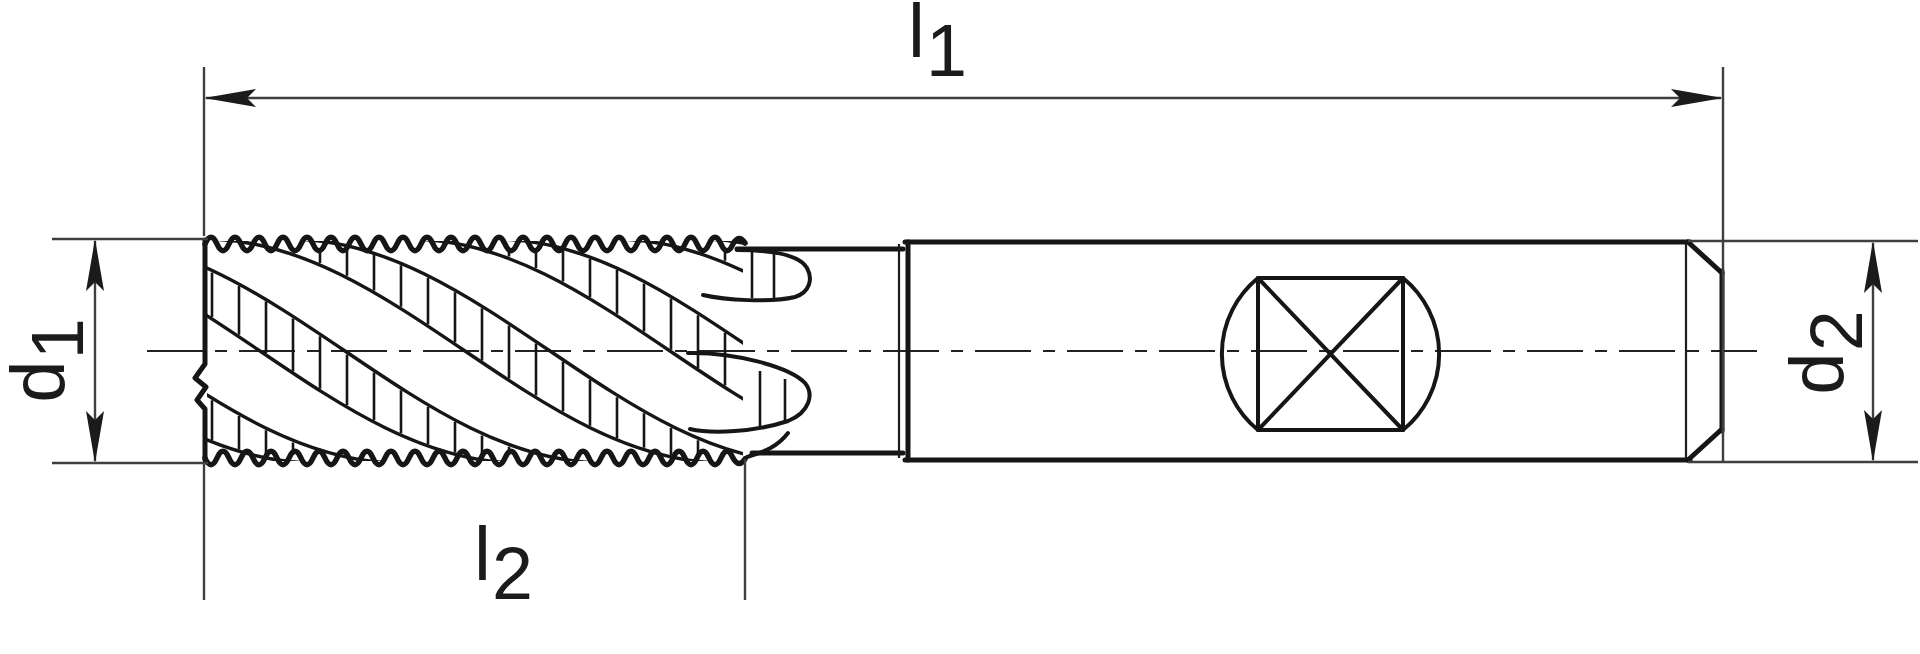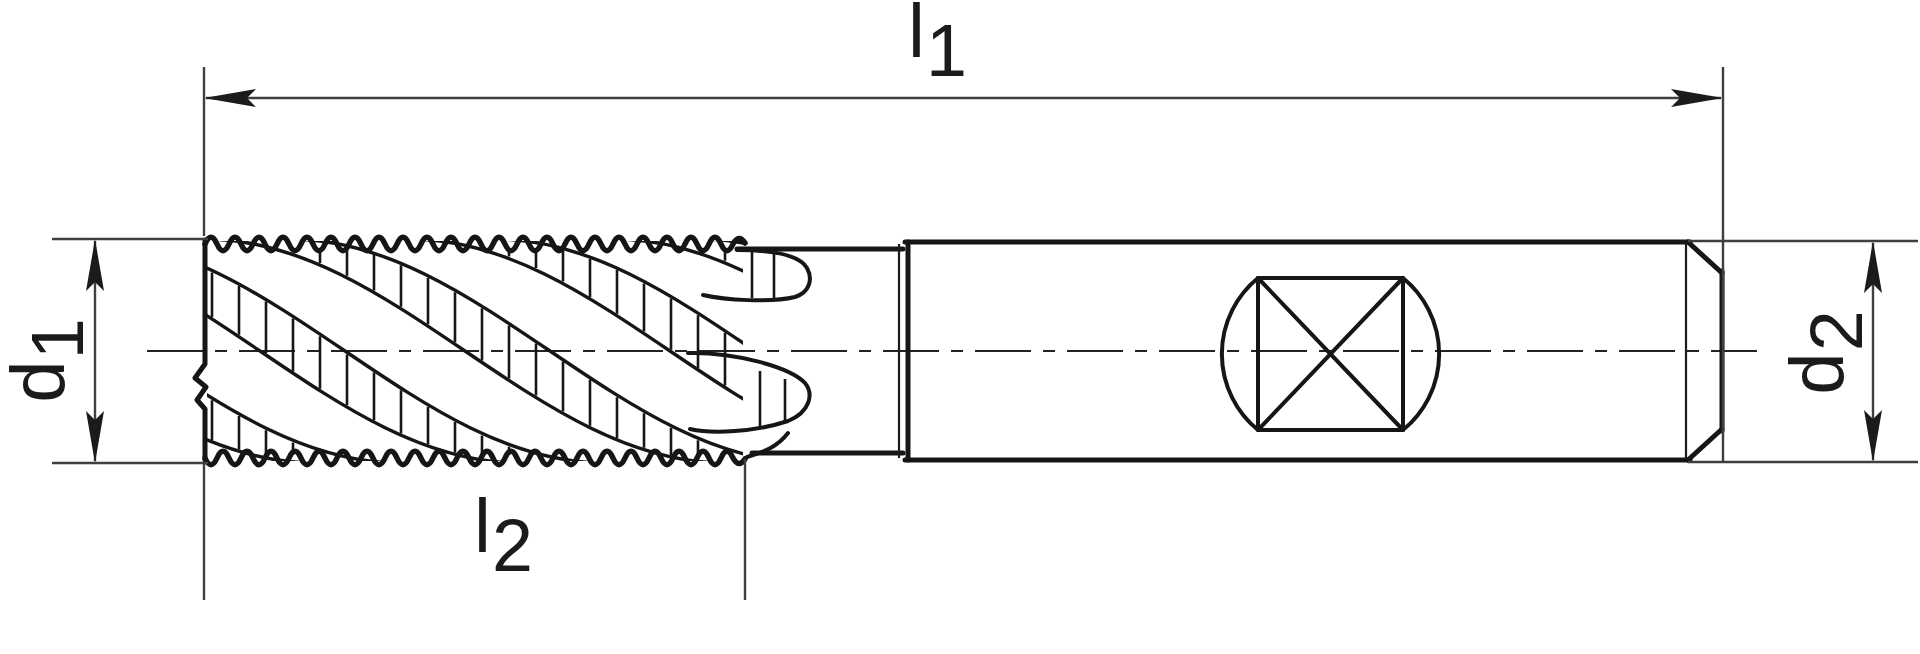--- a/index.html
+++ b/index.html
@@ -115,21 +115,21 @@
       <line class="dim-line" x1="1873" y1="243" x2="1873" y2="460"></line>
       <polygon class="arrow" points="1873,241 1864,293 1873,284 1882,293"></polygon>
       <polygon class="arrow" points="1873,462 1864,410 1873,419 1882,410"></polygon>
     </g>
   </svg>
 
   <div class="dim-label" style="left:908px;top:-7px;">
     <span>l</span><span class="sub">1</span>
   </div>
 
-  <div class="dim-label" style="left:474px;top:488px;">
+  <div class="dim-label" style="left:474px;top:516px;">
     <span>l</span><span class="sub">2</span>
   </div>
 
   <div class="dim-label rot" style="left:38px;top:360px;">
     <span>d</span><span class="sub">1</span>
   </div>
 
   <div class="dim-label rot" style="left:1817px;top:352px;">
     <span>d</span><span class="sub">2</span>
   </div>

